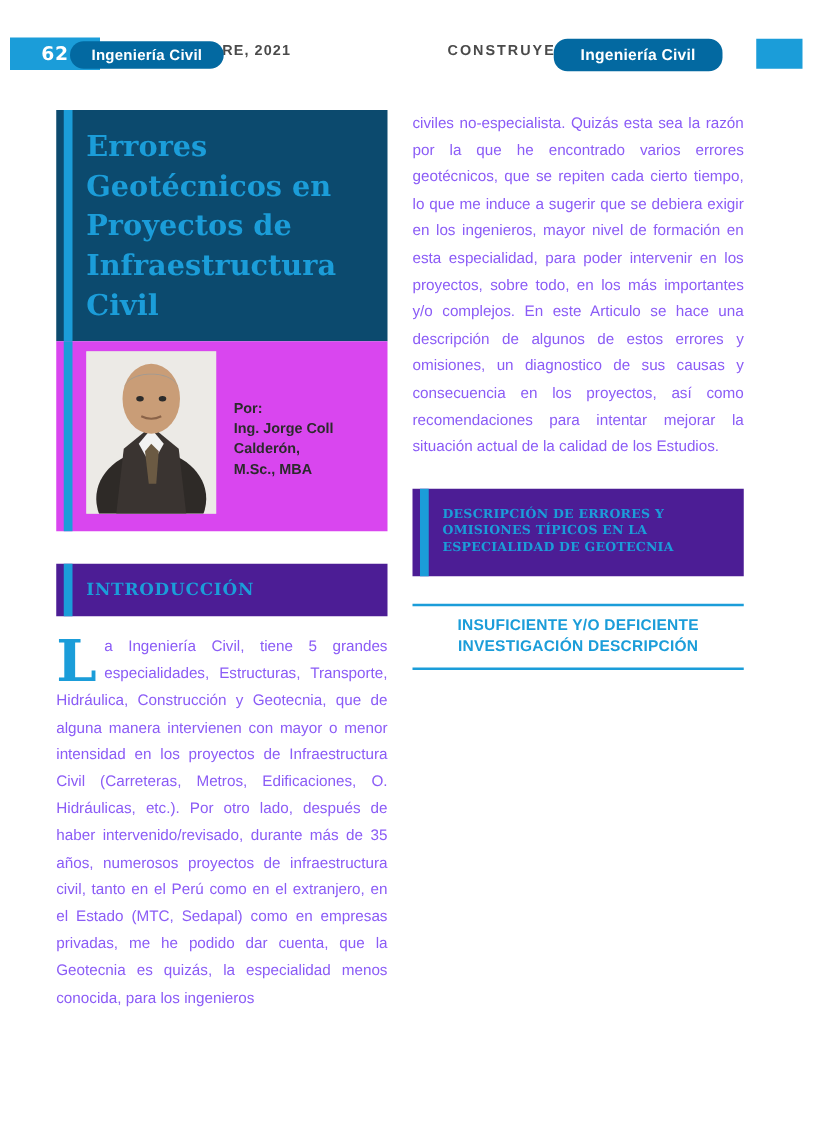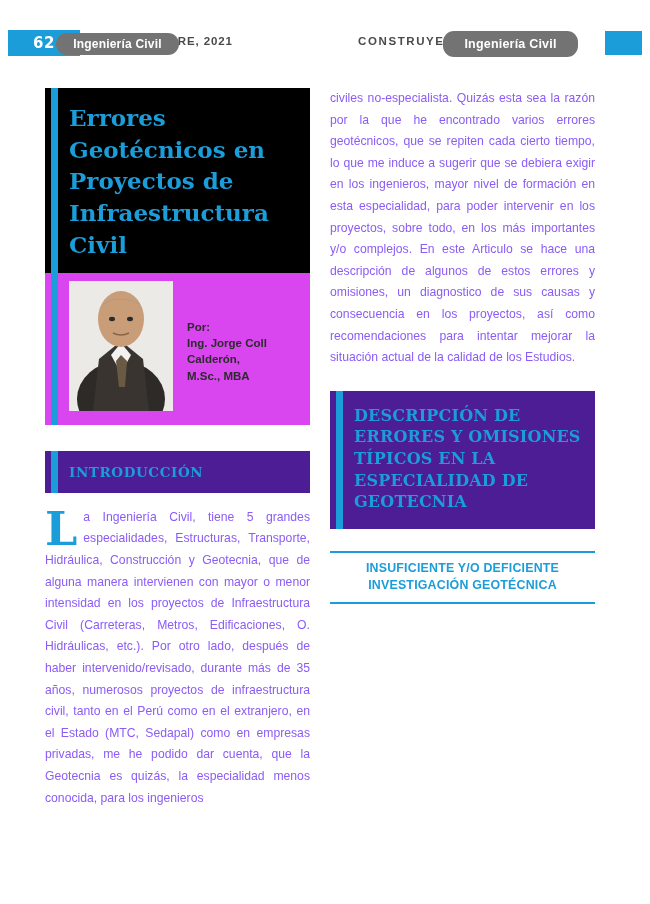--- a/index.html
+++ b/index.html
@@ -66,21 +66,21 @@
     position: absolute;
     right: 8px;
     top: 1px;
     width: 37px;
     height: 24px;
     background: #1b9dd9;
   }
   
   .overlay-badge {
     position: absolute;
-    background: #737373;
+    background: #0369a1;
     color: #ffffff;
     border-radius: 11px;
     font-family: "Liberation Sans", sans-serif;
     font-weight: bold;
     font-size: 12px;
     letter-spacing: 0.2px;
     display: flex;
     align-items: center;
     justify-content: center;
     white-space: nowrap;
@@ -109,21 +109,21 @@
   .col-right {
     position: absolute;
     left: 330px;
     top: 88px;
     width: 265px;
   }
 
   
   .title-block {
     position: relative;
-    background: #000000;
+    background: #0c4a6e;
     padding: 14px 10px 12px 24px;
   }
   .title-block::before {
     content: "";
     position: absolute;
     left: 6px;
     top: 0;
     bottom: 0;
     width: 7px;
     background: #1b9dd9;
@@ -191,21 +191,21 @@
   .sec-head-text {
     font-family: "DejaVu Serif", serif;
     font-weight: bold;
     font-size: 13.5px;
     letter-spacing: 0.6px;
     color: #1b9dd9;
     line-height: 1.35;
     margin: 0;
   }
   .sec-head.big { margin-top: 0; padding-top: 14px; padding-bottom: 16px; }
-  .sec-head.big .sec-head-text { font-size: 16px; letter-spacing: 0.2px; }
+  .sec-head.big .sec-head-text { font-size: 10px; letter-spacing: 0.2px; }
 
   
   .body-p {
     font-family: Liberation Sans, sans-serif;
     font-size: 12.2px;
     line-height: 1.77;
     color: #8b5cf6;
     text-align: justify;
     margin: 0;
     -webkit-hyphens: none;
@@ -296,17 +296,17 @@
 <div class="col-right">
 
   <p class="body-p">civiles no-especialista. Quizás esta sea la razón por la que he encontrado varios errores geotécnicos, que se repiten cada cierto tiempo, lo que me induce a sugerir que se debiera exigir en los ingenieros, mayor nivel de formación en esta especialidad, para poder intervenir en los proyectos, sobre todo, en los más importantes y/o complejos. En este Articulo se hace una descripción de algunos de estos errores y omisiones, un diagnostico de sus causas y consecuencia en los proyectos, así como recomendaciones para intentar mejorar la situación actual de la calidad de los Estudios.</p>
 
   <div class="sec-head big" style="margin-top:22px;">
     <p class="sec-head-text">DESCRIPCIÓN DE ERRORES Y OMISIONES TÍPICOS EN LA ESPECIALIDAD DE GEOTECNIA</p>
   </div>
 
 
   <div class="sub-head">
-    <p class="sub-head-text">INSUFICIENTE Y/O DEFICIENTE INVESTIGACIÓN GEOTÉCNICA</p>
+    <p class="sub-head-text">INSUFICIENTE Y/O DEFICIENTE INVESTIGACIÓN DESCRIPCIÓN</p>
   </div>
 
 
 </div>
 
 </body></html>

